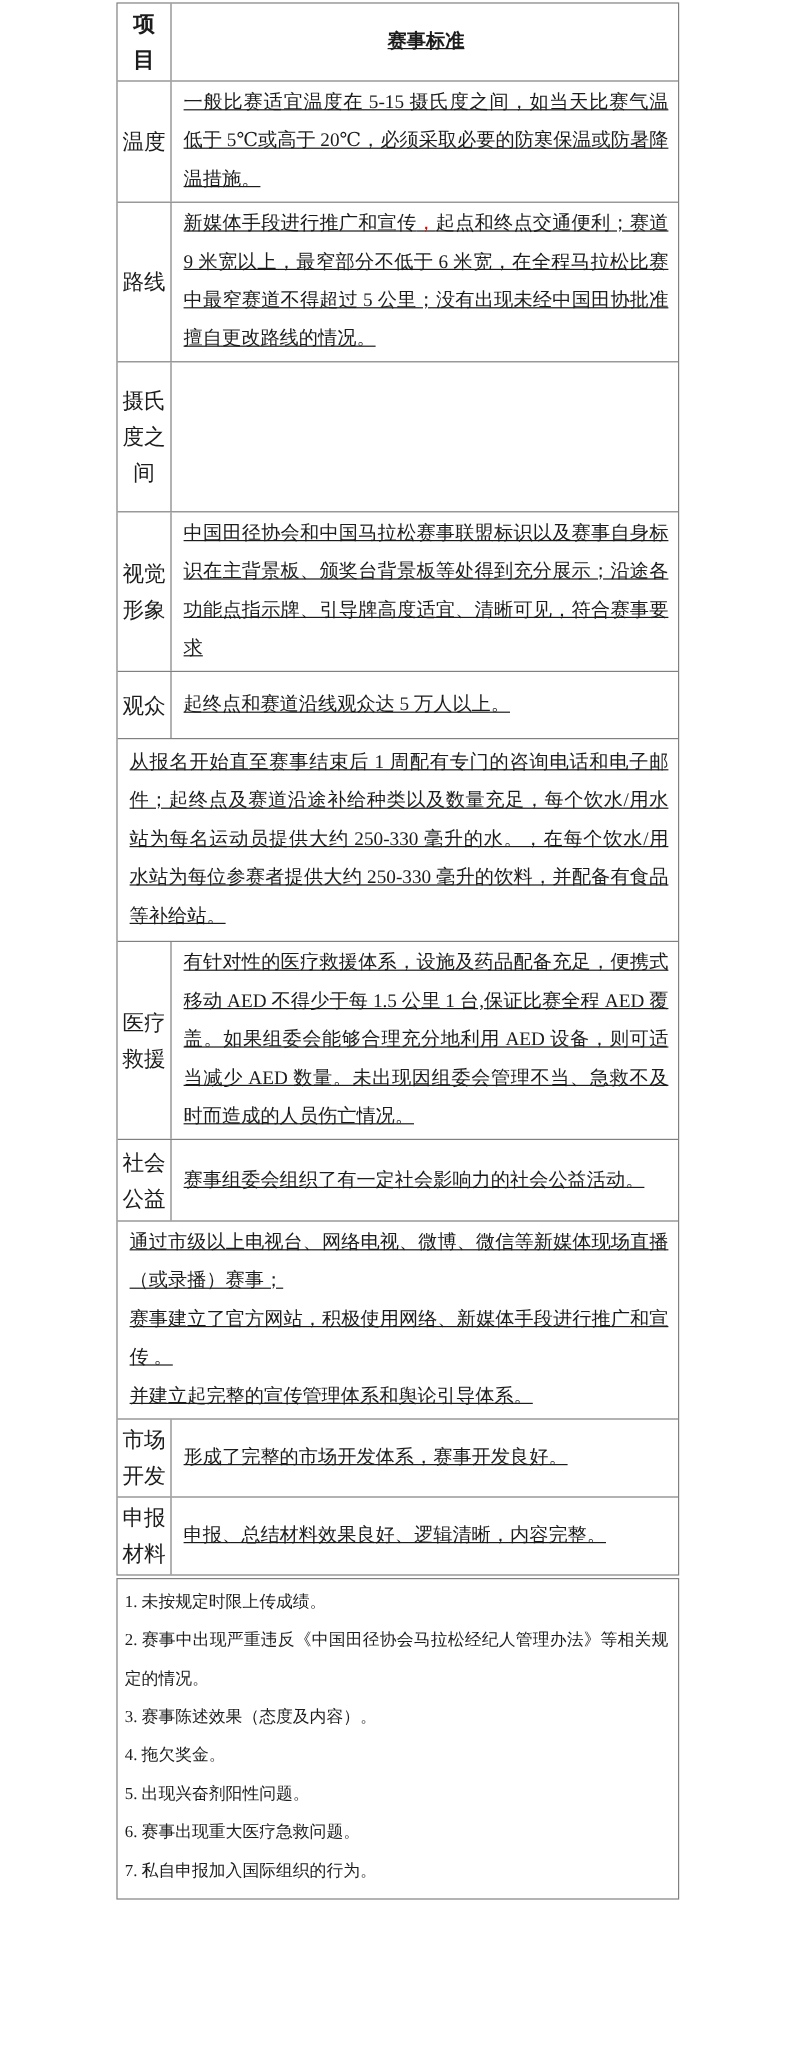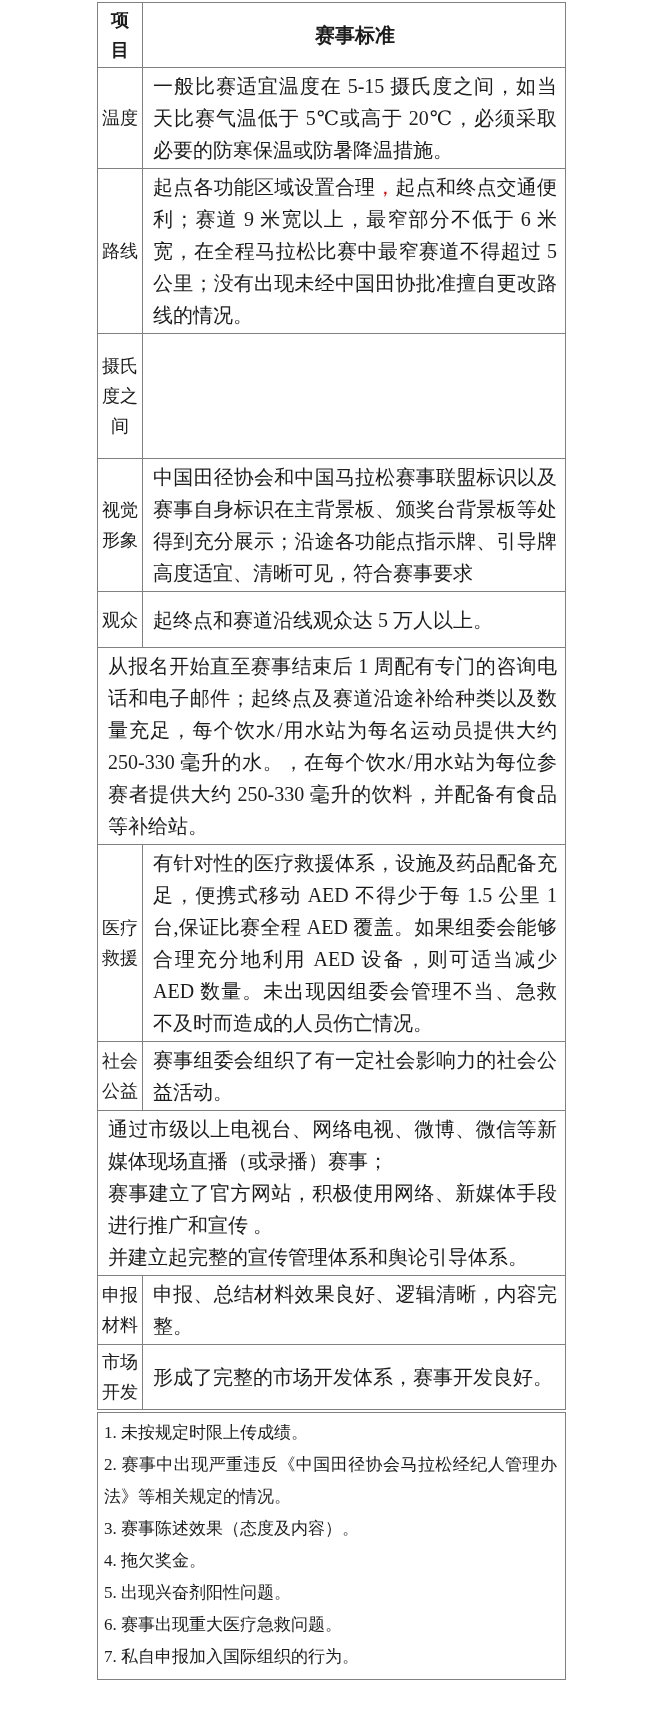--- a/index.html
+++ b/index.html
@@ -44,37 +44,38 @@
     white-space:pre-line;
     padding:2px 1px;
   }
   .cell-std{
     flex:1 1 auto;
     display:flex;
     align-items:center;
     padding:2px 8px 2px 10px;
   }
   .cell-std .txt{
-    font-size:20px;
+    font-size:16px;
     line-height:32px;
     text-align:justify;
     width:100%;
     white-space:pre-line;
+    text-decoration:underline;
   }
   .hdr .cell-item,.hdr .cell-std .txt{font-weight:bold;}
   .hdr .cell-std{justify-content:center;}
   .hdr .cell-std .txt{text-align:center;}
   .red-mark{color:var(--red);}
   .footbox{
     border:1px solid var(--border);
     margin-top:2px;
     padding:4px 8px 6px 6px;
   }
   .footline{
-    font-size:17px;
+    font-size:14px;
     line-height:32px;
     text-align:justify;
   }
 </style>
 </head>
 <body>
 
 <div class="doc">
 
   <div class="tbl">
@@ -90,21 +91,21 @@
     <div class="row" style="min-height:95px">
       <div class="cell-item">温度</div>
       <div class="cell-std">
           <div class="txt">一般比赛适宜温度在 5-15 摄氏度之间，如当天比赛气温低于 5℃或高于 20℃，必须采取必要的防寒保温或防暑降温措施。</div>
         </div>
     </div>
 
     <div class="row" style="min-height:129px">
       <div class="cell-item">路线</div>
       <div class="cell-std">
-        <div class="txt"><span>起点各功能区域设置合理</span><span class="red-mark">，</span><span>起点和终点交通便利；赛道 9 米宽以上，最窄部分不低于 6 米宽，在全程马拉松比赛中最窄赛道不得超过 5 公里；没有出现未经中国田协批准擅自更改路线的情况。</span></div>
+        <div class="txt"><span>新媒体手段进行推广和宣传</span><span class="red-mark">，</span><span>起点和终点交通便利；赛道 9 米宽以上，最窄部分不低于 6 米宽，在全程马拉松比赛中最窄赛道不得超过 5 公里；没有出现未经中国田协批准擅自更改路线的情况。</span></div>
       </div>
     </div>
 
     <div class="row" style="min-height:125px">
       <div class="cell-item">摄氏度之间</div>
     </div>
 
 
     <div class="row" style="min-height:130px">
       <div class="cell-item">视觉形象</div>
@@ -142,30 +143,30 @@
 
     <div class="row" style="min-height:164px">
       <div class="cell-std">
           <div class="txt">通过市级以上电视台、网络电视、微博、微信等新媒体现场直播（或录播）赛事；
 赛事建立了官方网站，积极使用网络、新媒体手段进行推广和宣传 。
 并建立起完整的宣传管理体系和舆论引导体系。</div>
         </div>
     </div>
 
     <div class="row" style="min-height:65px">
-      <div class="cell-item">申报材料</div>
+      <div class="cell-item">市场开发</div>
       <div class="cell-std">
-          <div class="txt">申报、总结材料效果良好、逻辑清晰，内容完整。</div>
+          <div class="txt">形成了完整的市场开发体系，赛事开发良好。</div>
         </div>
     </div>
 
     <div class="row" style="min-height:65px">
-      <div class="cell-item">市场开发</div>
+      <div class="cell-item">申报材料</div>
       <div class="cell-std">
-          <div class="txt">形成了完整的市场开发体系，赛事开发良好。</div>
+          <div class="txt">申报、总结材料效果良好、逻辑清晰，内容完整。</div>
         </div>
     </div>
 
   </div>
 
   <div class="footbox">
     <div class="footline">1. 未按规定时限上传成绩。</div>
     <div class="footline">2. 赛事中出现严重违反《中国田径协会马拉松经纪人管理办法》等相关规定的情况。</div>
     <div class="footline">3. 赛事陈述效果（态度及内容）。</div>
     <div class="footline">4. 拖欠奖金。</div>

